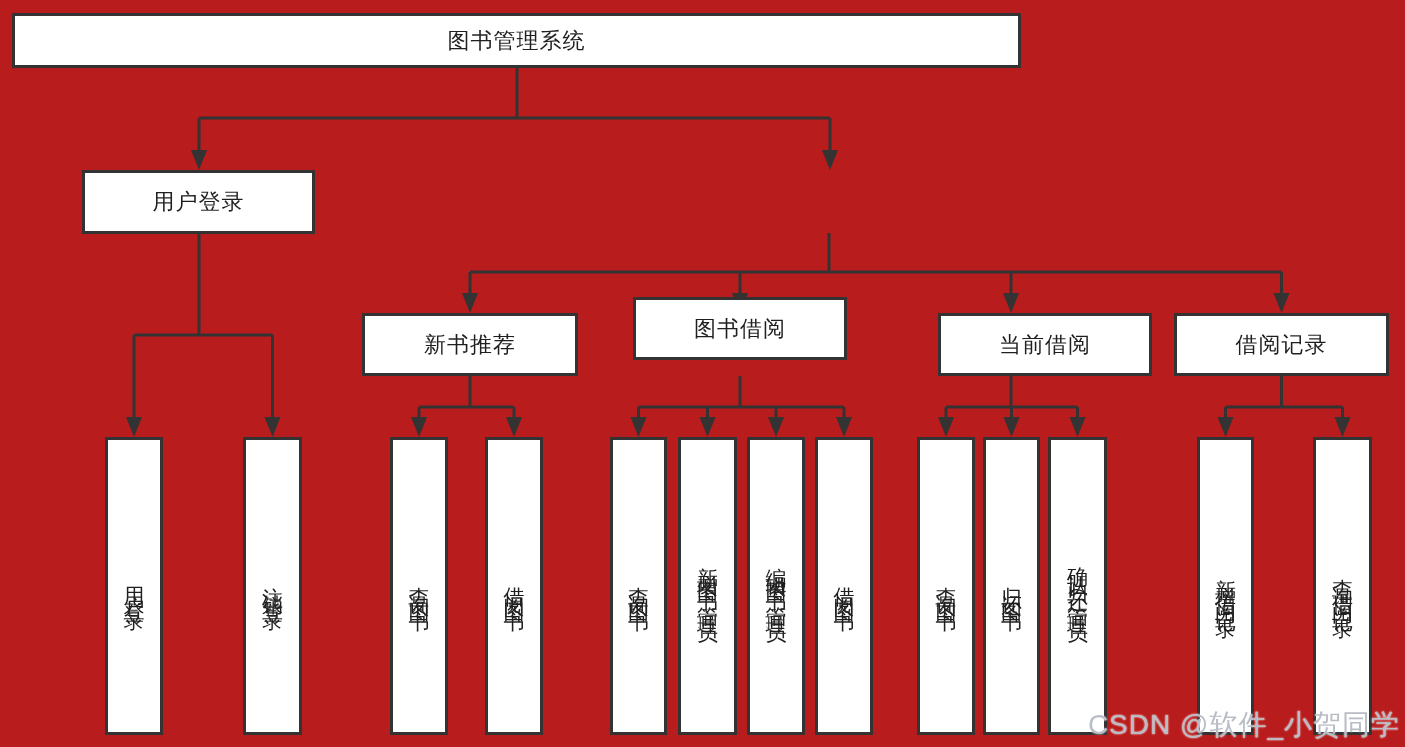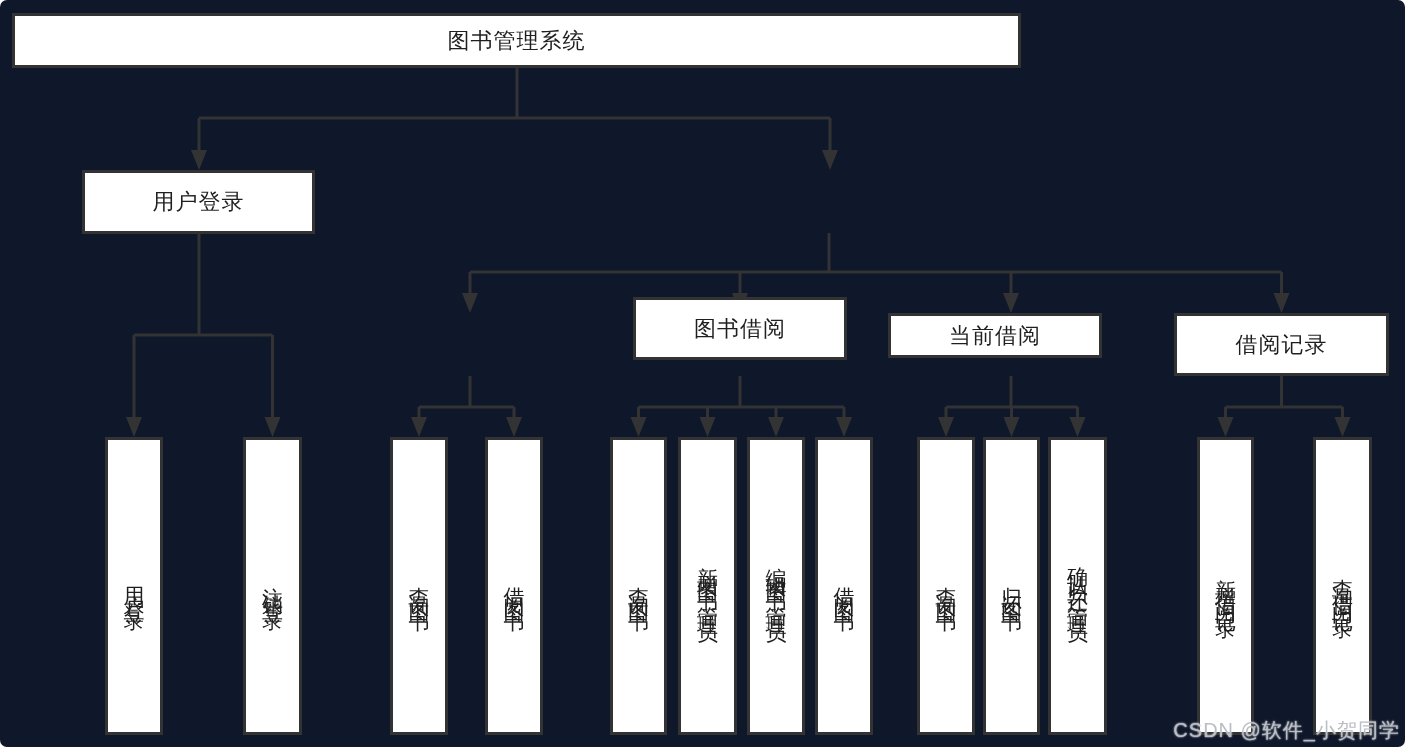--- a/index.html
+++ b/index.html
@@ -2,21 +2,21 @@
 <html><head>
 <meta charset="utf-8">
 <style>
   html,body{margin:0;padding:0;}
   body{
     width:1405px;height:747px;
     background:#ffffff;
     font-family:"Liberation Sans", sans-serif;
     overflow:hidden;
   }
-  .canvas{position:relative;width:1405px;height:747px;background:#0f172a;border-radius:7px;}
+  .canvas{position:relative;width:1405px;height:747px;background:#b91c1c;}
   .connectors{position:absolute;left:0;top:0;pointer-events:none;}
   .node{
     position:absolute;
     background:#ffffff;
     border:3px solid #333333;
     box-sizing:border-box;
     display:flex;align-items:center;justify-content:center;
     color:#1f1f1f;
   }
   .hbox span{font-size:22px;letter-spacing:1px;white-space:nowrap;}
@@ -24,21 +24,21 @@
     writing-mode:vertical-rl;
     text-orientation:mixed;
     font-size:21px;
     letter-spacing:8px;
     line-height:1.05;
     white-space:nowrap;
   }
   .watermark{
     position:absolute;
     right:5px;bottom:3px;
-    font-size:20px;
+    font-size:28px;
     color:#b9bdc6;
     text-shadow:0 0 2px #ffffff;
     letter-spacing:1px;
     white-space:nowrap;
   }
 </style>
 </head>
 <body>
 
 <div class="canvas">
@@ -77,24 +77,27 @@
   </svg>
 
   <div class="node hbox" style="left:12px;top:13px;width:1009px;height:55px">
     <span>图书管理系统</span>
   </div>
 
   <div class="node hbox" style="left:82px;top:170px;width:233px;height:64px">
     <span>用户登录</span>
   </div>
 
+  <div class="node hbox" style="left:362px;top:313px;width:216px;height:63px">
+    <span>新书推荐</span>
+  </div>
   <div class="node hbox" style="left:633px;top:297px;width:214px;height:63px">
     <span>图书借阅</span>
   </div>
-  <div class="node hbox" style="left:888px;top:313px;width:214px;height:45px">
+  <div class="node hbox" style="left:938px;top:313px;width:214px;height:63px">
     <span>当前借阅</span>
   </div>
   <div class="node hbox" style="left:1174px;top:313px;width:215px;height:63px">
     <span>借阅记录</span>
   </div>
 
   <div class="node vbox" style="left:105px;top:437px;width:58px;height:298px">
     <span class="vtext">用户登录</span>
   </div>
   <div class="node vbox" style="left:243px;top:437px;width:59px;height:298px">

